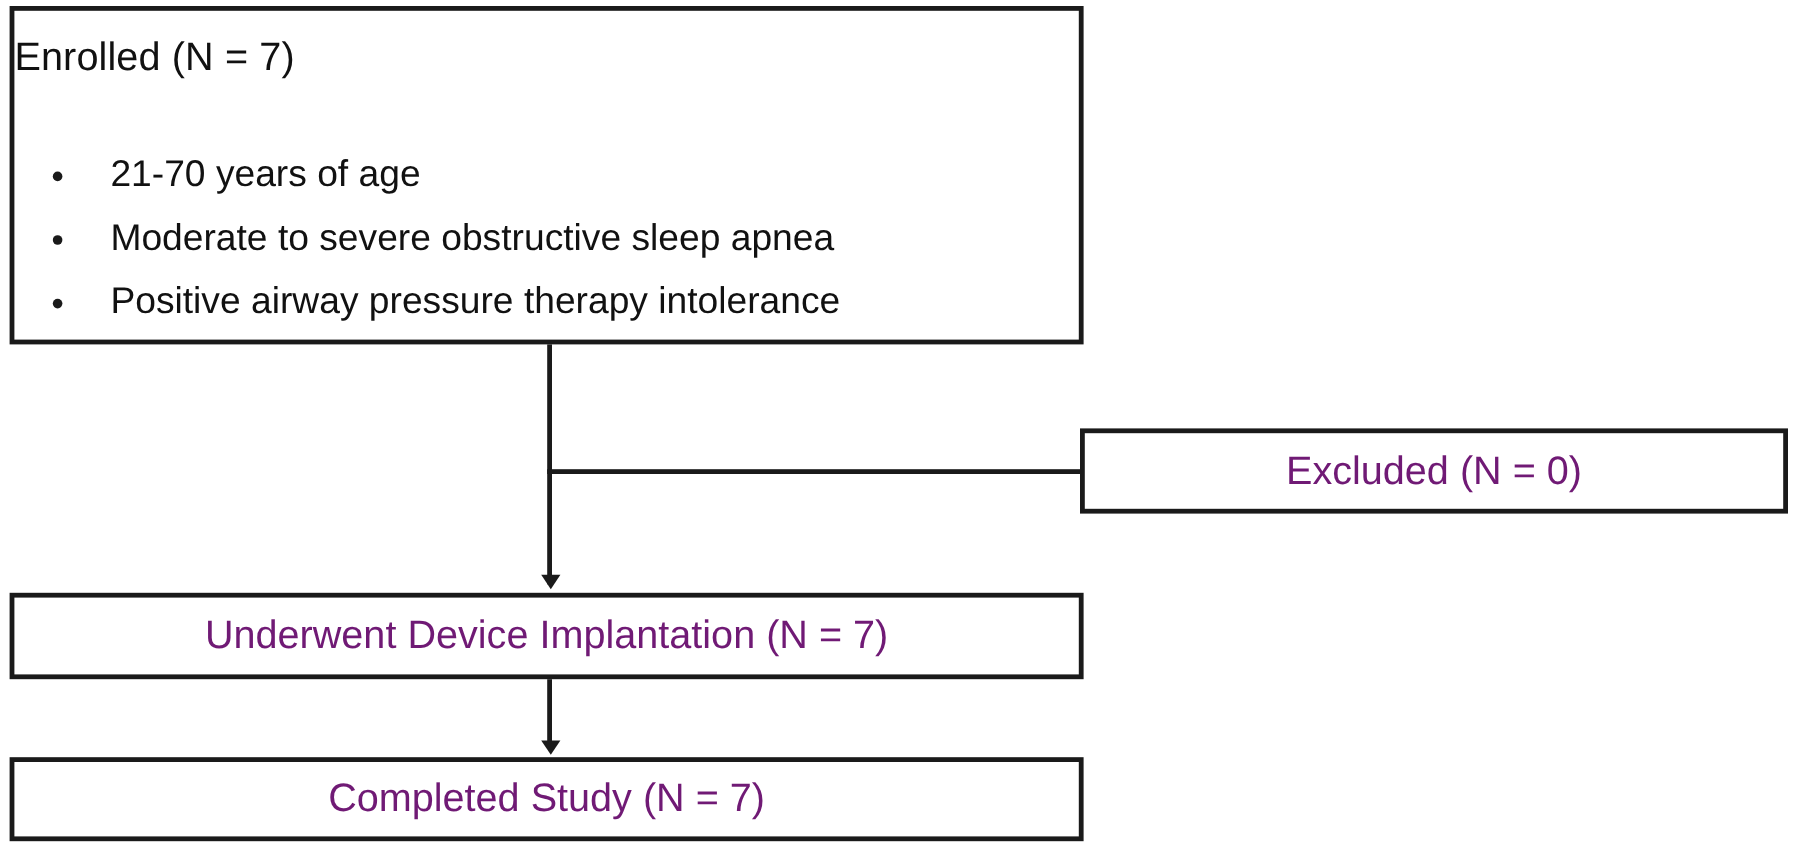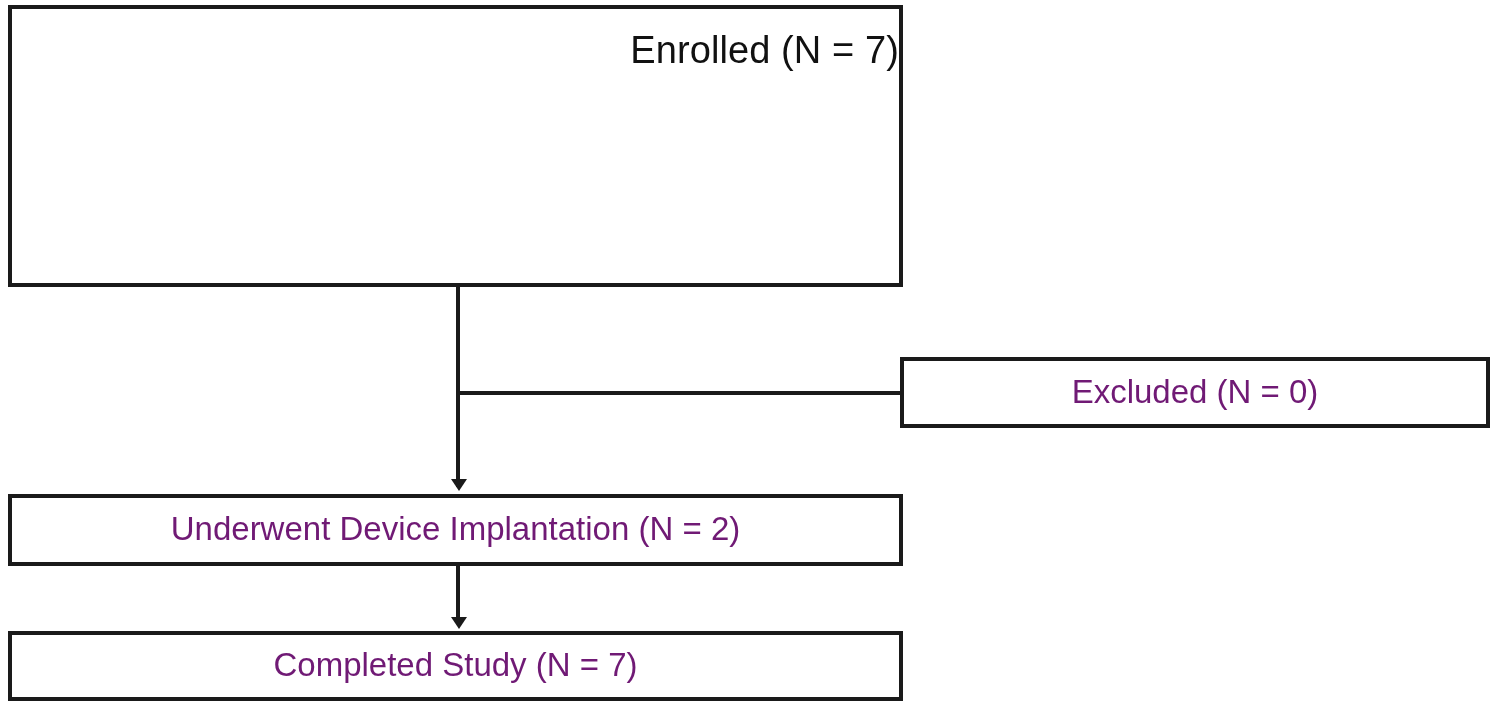--- a/index.html
+++ b/index.html
@@ -24,22 +24,22 @@
   .node {
     position: absolute;
     box-sizing: border-box;
     border: 4px solid #1a1a1a;
     background: #ffffff;
   }
   .node-title {
     position: absolute;
     left: 0;
     right: 0;
-    text-align: right;
-    font-size: 38px;
+    text-align: left;
+    font-size: 33px;
     line-height: 1.12;
     color: #111111;
     letter-spacing: 0.1px;
     white-space: nowrap;
   }
   .node-center {
     position: absolute;
     left: 0; right: 0; top: 50%;
     transform: translateY(-52%);
     text-align: center;
@@ -117,32 +117,46 @@
   #conn-second-arrow    { left: 451px; top: 617px; }
 </style>
 </head>
 <body>
 
 <div id="canvas">
 
   <div class="node" id="box-enrolled">
     <div class="node-title" id="enrolled-title">Enrolled (N = 7)</div>
 
+    <ul class="criteria-list">
+      <li class="criteria-item">
+        <span class="criteria-bullet"></span>
+        <span>21-70 years of age</span>
+      </li>
+      <li class="criteria-item">
+        <span class="criteria-bullet"></span>
+        <span>Moderate to severe obstructive sleep apnea</span>
+      </li>
+      <li class="criteria-item">
+        <span class="criteria-bullet"></span>
+        <span>Positive airway pressure therapy intolerance</span>
+      </li>
+    </ul>
   </div>
 
   <div class="vline" id="conn-main-vline"></div>
   <div class="hline" id="conn-branch-hline"></div>
   <div class="arrowhead" id="conn-main-arrow"></div>
 
   <div class="node" id="box-excluded">
     <div class="node-center">Excluded (N = 0)</div>
   </div>
 
   <div class="node" id="box-implantation">
-    <div class="node-center">Underwent Device Implantation (N = 2)</div>
+    <div class="node-center">Underwent Device Implantation (N = 7)</div>
   </div>
 
   <div class="vline" id="conn-second-vline"></div>
   <div class="arrowhead" id="conn-second-arrow"></div>
 
   <div class="node" id="box-completed">
     <div class="node-center">Completed Study (N = 7)</div>
   </div>
 
 </div>

